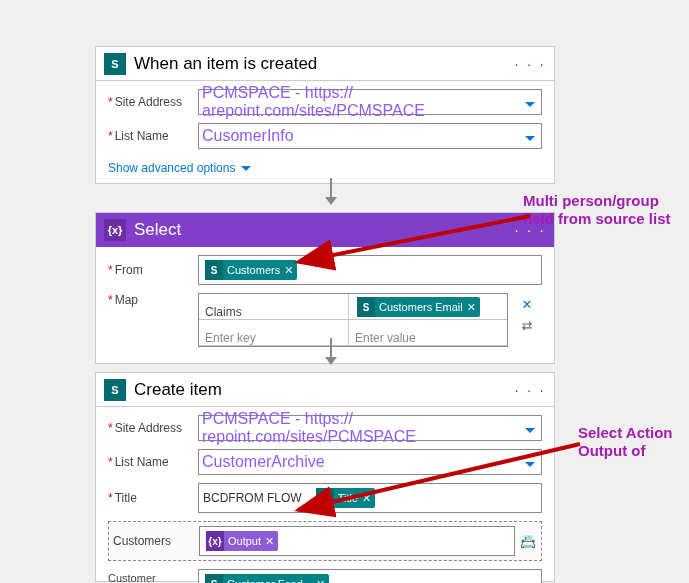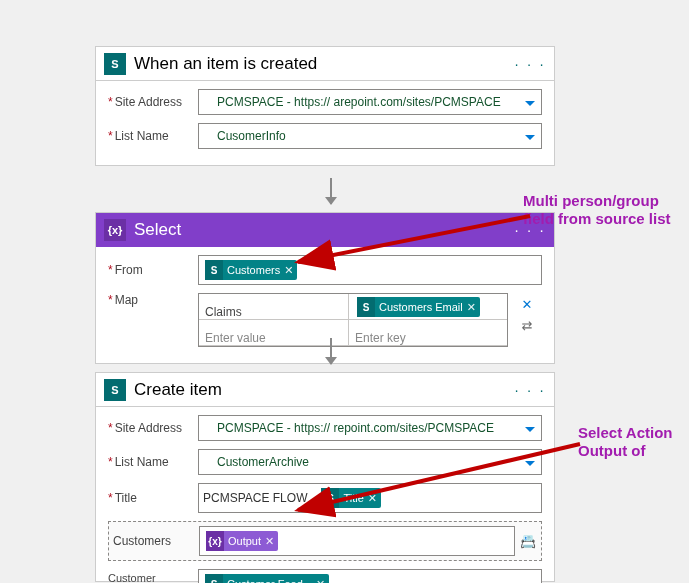--- a/index.html
+++ b/index.html
@@ -13,21 +13,21 @@
 .ic-teal{background:#036c70;color:#fff}
 .ic-purple{background:#6b2fa5;color:#fff}
 .card-title{flex:1;font-size:17px}
 .card-menu{color:#036c70;font-size:14px;letter-spacing:2px}
 .hdr-purple .card-menu{color:#fff}
 .card-body{padding:8px 12px}
 .row{display:flex;align-items:center;margin-bottom:8px}
 .row .lbl{width:90px;font-size:12px;color:#444}
 .row .req::before{content:"*";color:#b10e1e;margin-right:2px}
 .row .field{flex:1}
-.dropdown{height:26px;border:1px solid #8a8886;background:#fff;display:flex;align-items:center;padding:0 18px;position:relative;font-size:12px;color:#14532d}
+.dropdown{height:26px;border:1px solid #8a8886;background:#fff;display:flex;align-items:center;padding:0 3px;position:relative;font-size:16px;color:#8b5cf6}
 .dropdown .chev{position:absolute;right:6px;color:#0078d4}
 .chev-down{width:0;height:0;border-left:5px solid transparent;border-right:5px solid transparent;border-top:5px solid #0078d4;display:inline-block}
 .link{color:#0078d4;font-size:12px;cursor:pointer;display:inline-flex;align-items:center;gap:6px}
 .arrow-connector{position:absolute;left:330px;width:2px;background:#888}
 .arrow-connector::after{content:"";position:absolute;bottom:-1px;left:-5px;border-left:6px solid transparent;border-right:6px solid transparent;border-top:8px solid #888}
 .token{display:inline-flex;align-items:center;height:20px;border-radius:2px;font-size:11px;color:#fff;padding:0 4px 0 0;margin:2px}
 .token .tic{width:18px;height:20px;display:flex;align-items:center;justify-content:center;margin-right:4px;font-size:10px;font-weight:bold}
 .tok-teal{background:#038387}.tok-teal .tic{background:#036c70}
 .tok-purple{background:#8d5bd4}.tok-purple .tic{background:#6b2fa5}
 .token .x{margin-left:4px;font-size:11px;opacity:.9}
@@ -70,20 +70,24 @@
     </div>
     <div class="row">
       <div class="lbl req">List Name</div>
       <div class="field">
         <div class="dropdown">
           <span>CusomerInfo</span>
               <span class="chev"><span class="chev-down"></span></span>
         </div>
       </div>
     </div>
+    <div class="link" style="margin-top:4px">
+      <span>Show advanced options</span>
+          <span class="chev-down"></span>
+    </div>
   </div>
 </div>
 
 <div class="arrow-connector" style="top:178px;height:26px"></div>
 
 <div class="card" style="left:95px;top:212px;width:460px">
   <div class="card-header hdr-purple">
     <div class="icon-box ic-purple">
           <span>{x}</span>
         </div>
@@ -114,24 +118,24 @@
             <div>
               <span class="token tok-teal">
                 <span class="tic">S</span>
                     <span>Customers Email</span>
                     <span class="x">✕</span>
               </span>
             </div>
           </div>
           <div class="map-row">
             <div>
+                  <span class="placeholder">Enter key</span>
+                </div>
+            <div>
                   <span class="placeholder">Enter value</span>
-                </div>
-            <div>
-                  <span class="placeholder">Enter key</span>
                 </div>
           </div>
         </div>
         <div class="map-side">
           <span style="color:#0078d4">✕</span>
           <span class="small-icon">⇄</span>
         </div>
       </div>
     </div>
   </div>
@@ -163,21 +167,21 @@
             <div class="dropdown">
               <span>CustomerArchive</span>
               <span class="chev"><span class="chev-down"></span></span>
             </div>
           </div>
     </div>
     <div class="row">
       <div class="lbl req">Title</div>
       <div class="field">
             <div class="fieldbox">
-        <span style="font-size:12px;color:#333;margin-right:2px">PCMSPACE FLOW _</span>
+        <span style="font-size:12px;color:#333;margin-right:2px">BCDFROM FLOW _</span>
         <span class="token tok-teal">
                 <span class="tic">S</span>
                 <span>Title</span>
                 <span class="x">✕</span>
               </span>
       </div>
           </div>
     </div>
     <div class="dashed">
       <div class="row" style="margin-bottom:0">

